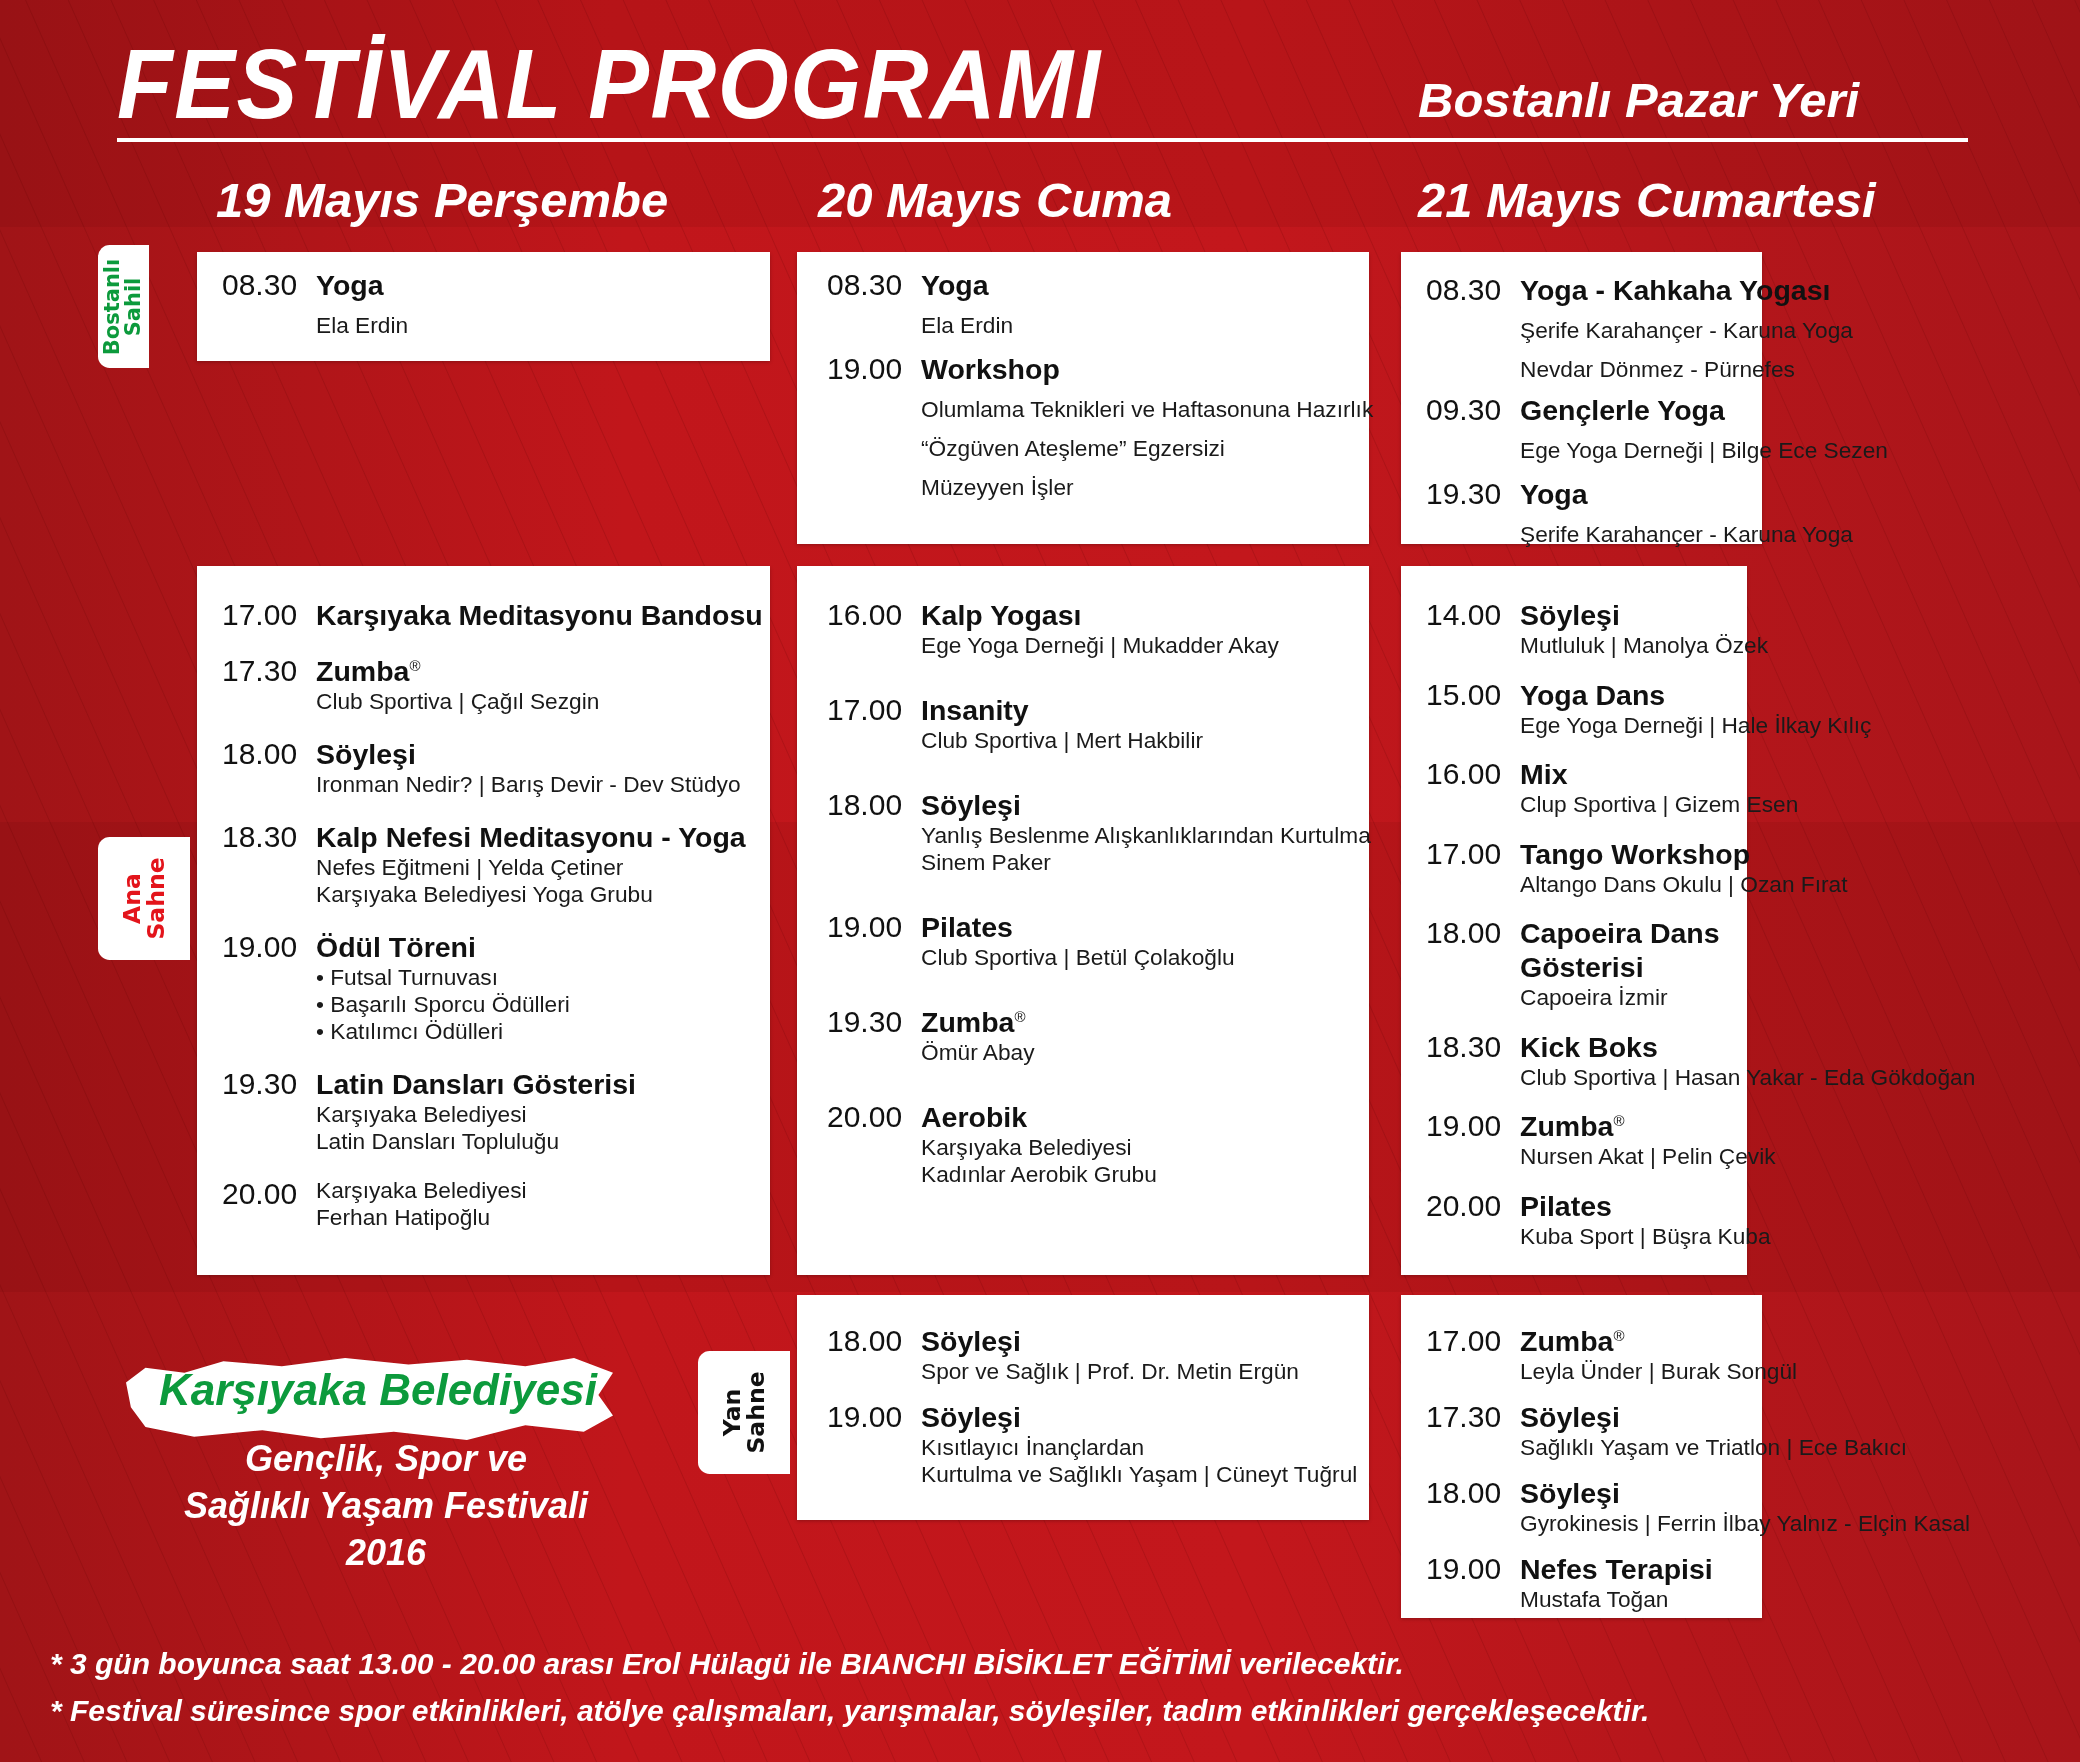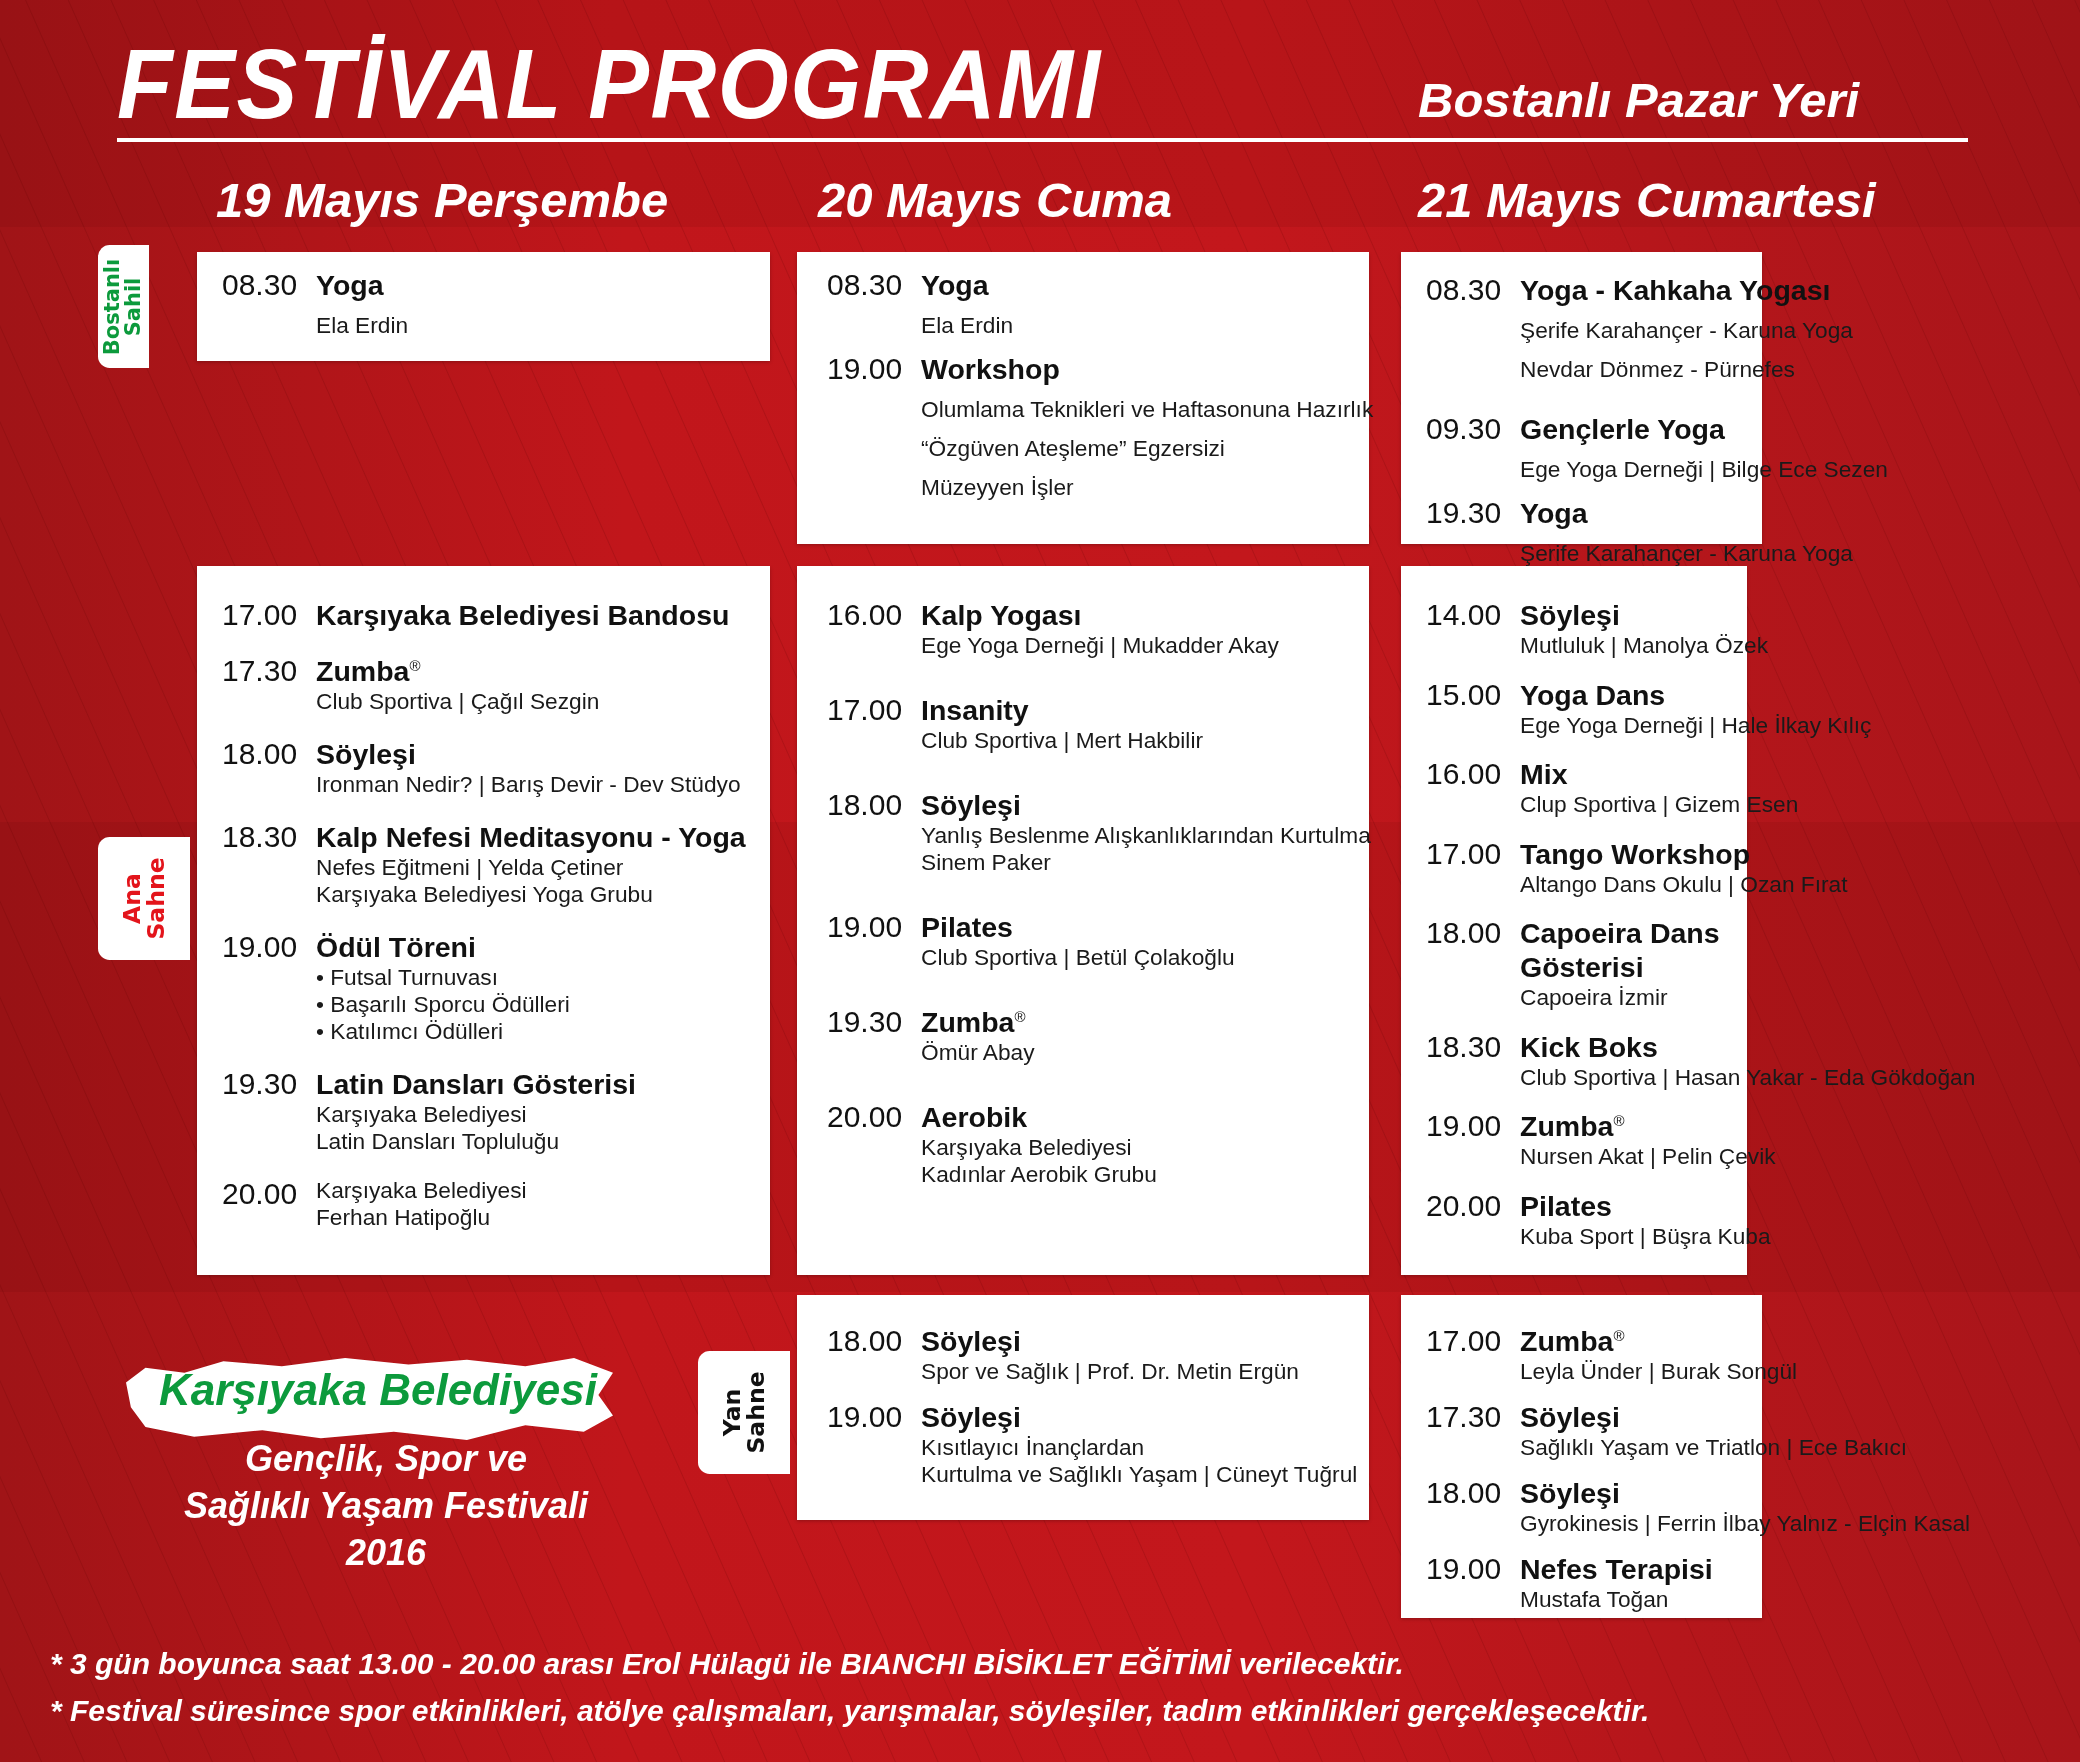--- a/index.html
+++ b/index.html
@@ -134,21 +134,21 @@
 <div class="box" style="left:1401px;top:252px;width:361px;height:292px;">
   <div class="events loose" style="left:25px;top:17px;">
       <div class="event">
         <div class="time">08.30</div>
         <div class="body">
           <div class="ev-title"><span>Yoga - Kahkaha Yogası</span></div>
           <div class="ev-line">Şerife Karahançer - Karuna Yoga</div>
           <div class="ev-line">Nevdar Dönmez - Pürnefes</div>
         </div>
       </div>
-      <div class="event" style="margin-top: 19px;">
+      <div class="event" style="margin-top: 0;">
         <div class="time">09.30</div>
         <div class="body">
           <div class="ev-title"><span>Gençlerle Yoga</span></div>
           <div class="ev-line">Ege Yoga Derneği | Bilge Ece Sezen</div>
         </div>
       </div>
       <div class="event" style="margin-top: 3.4px;">
         <div class="time">19.30</div>
         <div class="body">
           <div class="ev-title"><span>Yoga</span></div>
@@ -156,21 +156,21 @@
         </div>
       </div>
     </div>
 </div>
 
 <div class="box" style="left:197px;top:566px;width:573px;height:709px;">
   <div class="events" style="left:25px;top:32px;">
       <div class="event">
         <div class="time">17.00</div>
         <div class="body">
-          <div class="ev-title"><span>Karşıyaka Belediyesi Bandosu</span></div>
+          <div class="ev-title"><span>Karşıyaka Meditasyonu Bandosu</span></div>
         </div>
       </div>
       <div class="event" style="margin-top: 22px;">
         <div class="time">17.30</div>
         <div class="body">
           <div class="ev-title"><span>Zumba</span><sup>®</sup></div>
           <div class="ev-line">Club Sportiva | Çağıl Sezgin</div>
         </div>
       </div>
       <div class="event" style="margin-top: 22px;">

